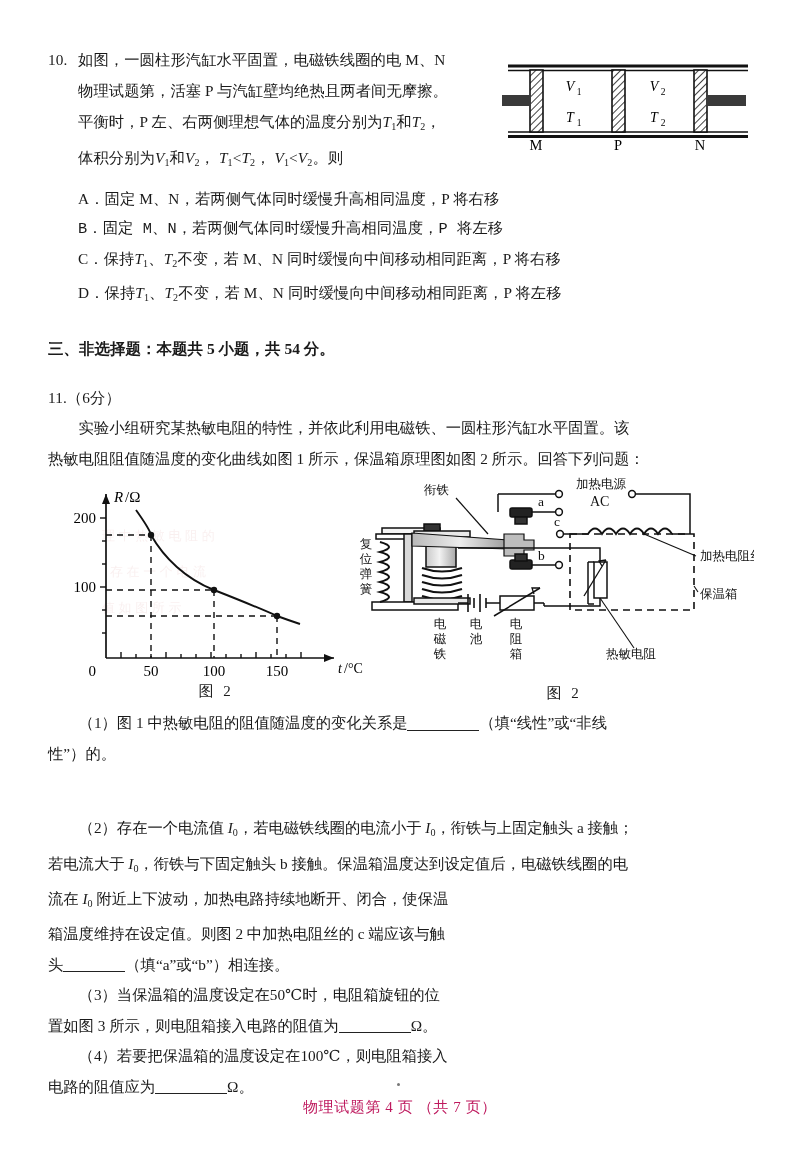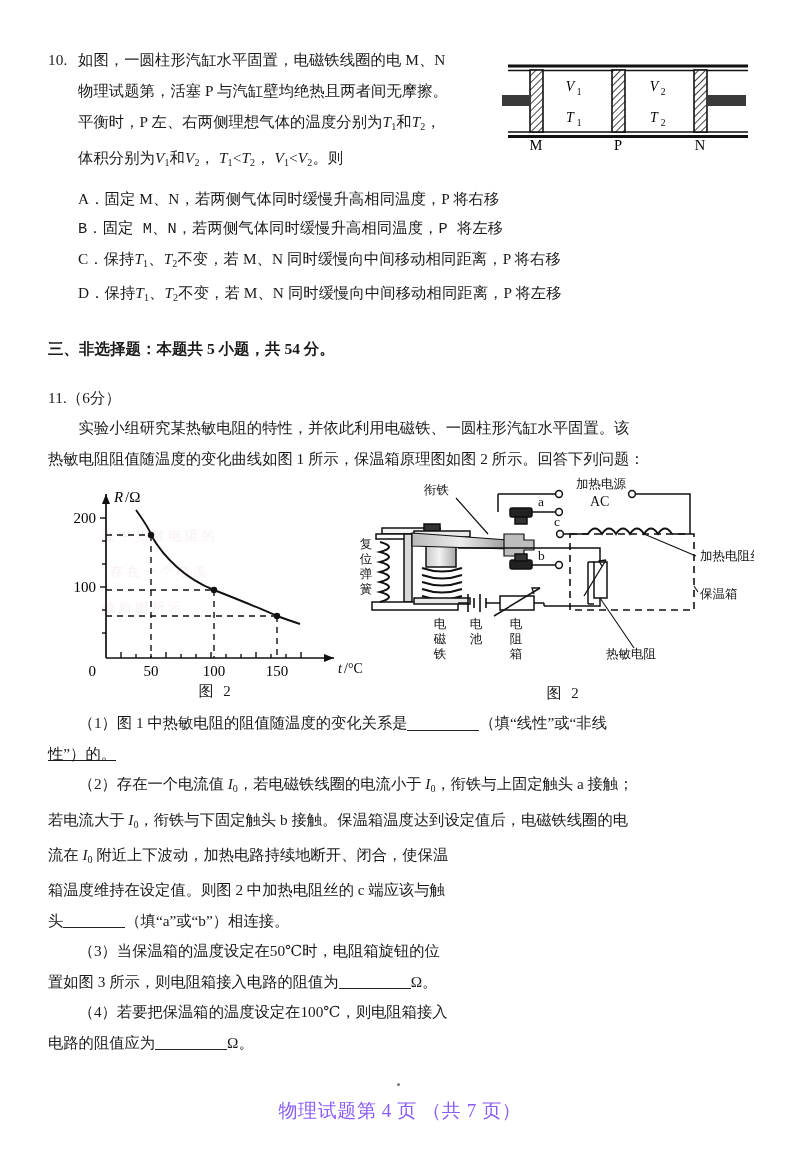--- a/index.html
+++ b/index.html
@@ -101,30 +101,30 @@
     width: 406px;
     height: 230px;
   }
   .fig-caption {
     text-align: center;
     font-size: 15px;
     letter-spacing: 3px;
   }
 
   
-  #q11-tail { position: relative; }
+  #q11-tail { position: relative; margin-top: 44px; }
 
   
   .footer {
     position: absolute;
     left: 0; right: 0;
     top: 1098px;
     text-align: center;
-    font-size: 19px;
-    color: #8b5cf6;
+    font-size: 15px;
+    color: #be185d;
     letter-spacing: 0.6px;
   }
   .page-dot {
     position: absolute;
     left: 397px;
     top: 1083px;
     width: 3px; height: 3px;
     background: #777;
     border-radius: 50%;
   }
@@ -406,21 +406,21 @@
             </g>
           </svg>
           <div class="fig-caption" style="margin-top:-4px;padding-left:26px;">图 2</div>
         </div>
       </div>
 
       <div>
         <div class="para indent2" style="white-space:nowrap;">
           <span>（1）</span>图 1 中热敏电阻的阻值随温度的变化关系是<span class="blank b70"></span>（填“线性”或“非线
         </div>
-        <div class="para" style="white-space:nowrap;text-decoration:underline;">性”）的。</div>
+        <div class="para" style="white-space:nowrap;">性”）的。</div>
       </div>
 
       <div id="q11-tail">
 
         <div class="para indent2" style="white-space:nowrap;">
           <span>（2）</span>存在一个电流值 <i class="v">I</i><sub>0</sub>，若电磁铁线圈的电流小于 <i class="v">I</i><sub>0</sub>，衔铁与上固定触头 a 接触；
         </div>
         <div class="para" style="white-space:nowrap;">若电流大于 <i class="v">I</i><sub>0</sub>，衔铁与下固定触头 b 接触。保温箱温度达到设定值后，电磁铁线圈的电</div>
         <div class="para">流在 <i class="v">I</i><sub>0</sub> 附近上下波动，加热电路持续地断开、闭合，使保温</div>
         <div class="para">箱温度维持在设定值。则图 2 中加热电阻丝的 c 端应该与触</div>

